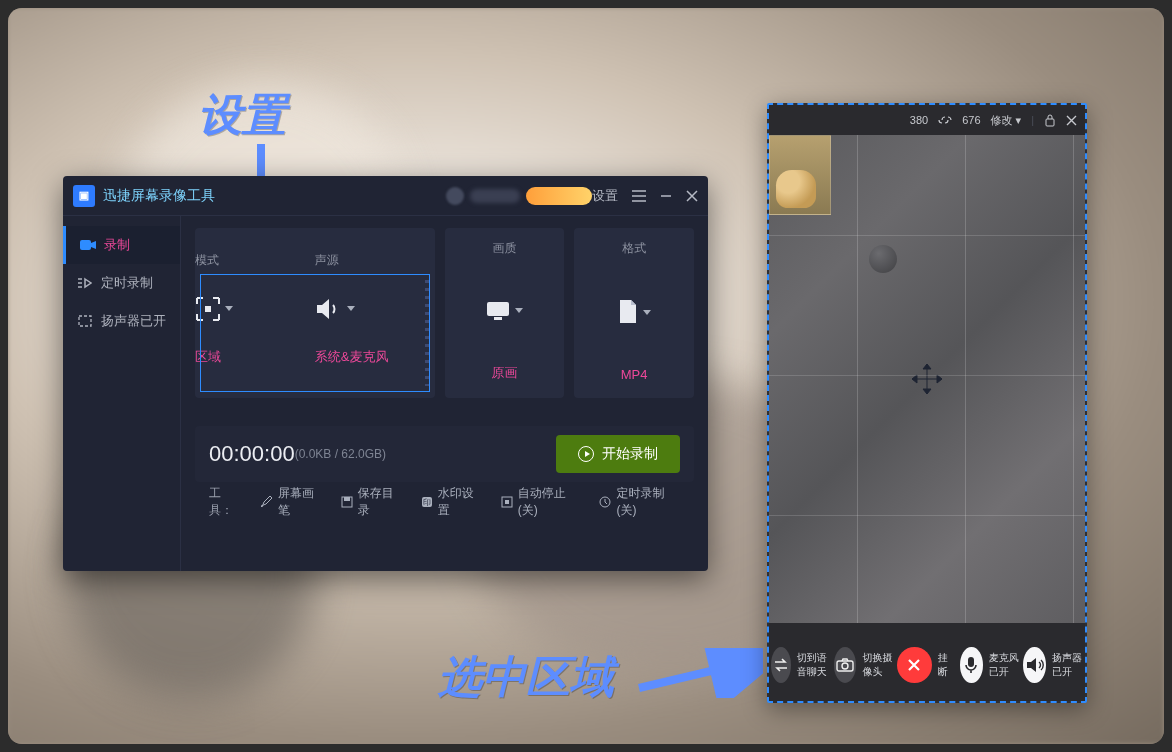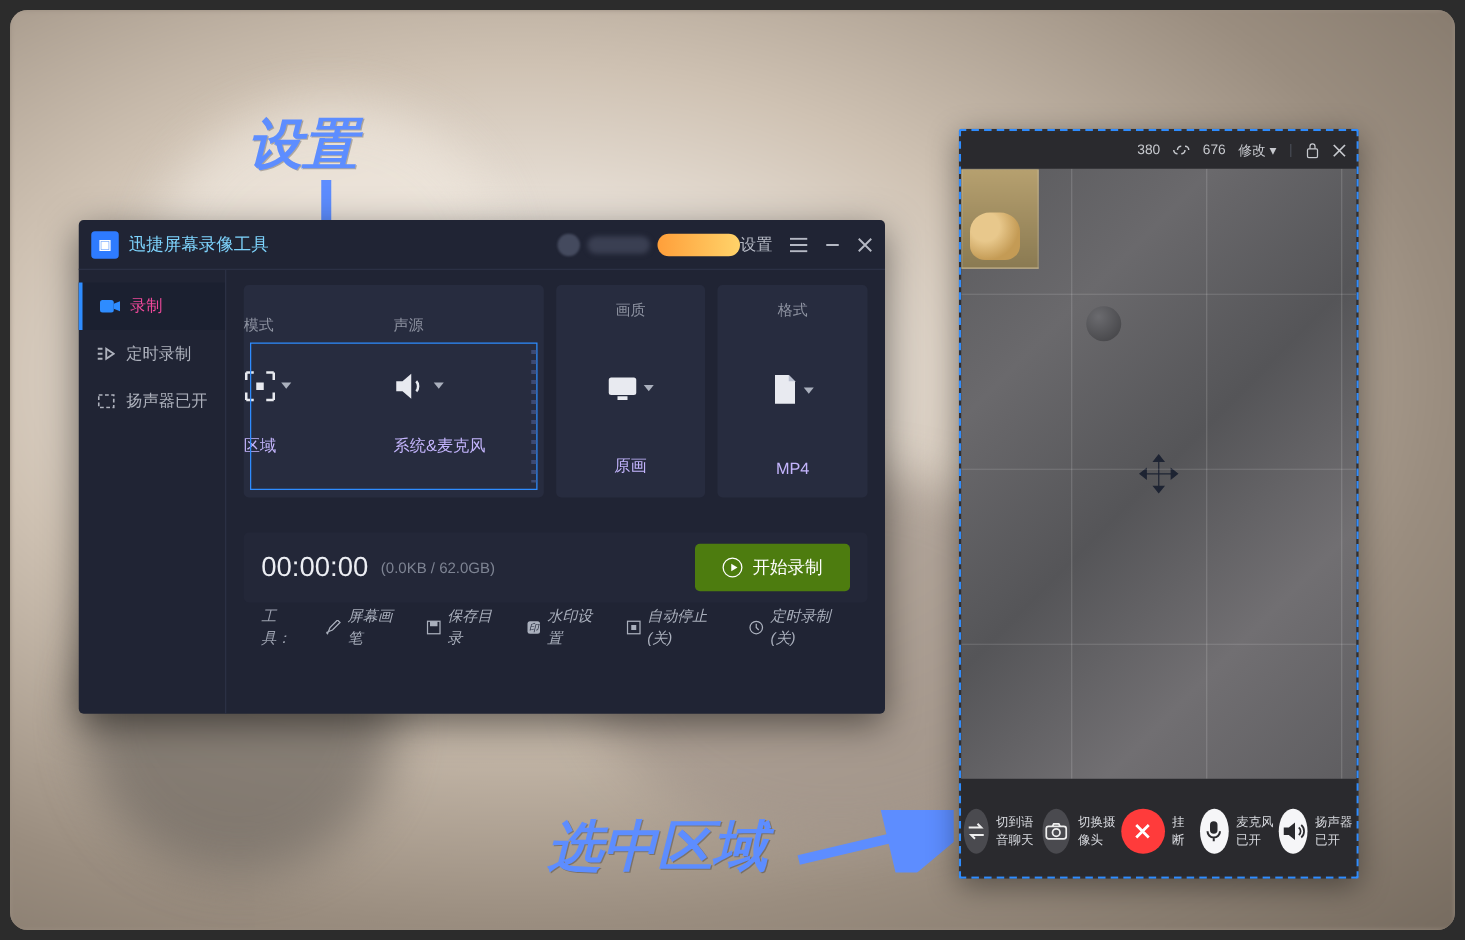--- a/index.html
+++ b/index.html
@@ -116,21 +116,21 @@
     height:170px;
     display:flex; flex-direction:column; align-items:center; justify-content:space-between;
     padding: 12px 0 16px 0;
     position:relative;
   }
   .option-card .hdr { color:#8d92a0; font-size:12px; }
   .option-card .ico-box {
     height:56px; display:flex; align-items:center; justify-content:center;
     color:#e8eaf0;
   }
-  .option-card .val { color:#c4b5fd; font-size:13px; }
+  .option-card .val { color:#ec4899; font-size:13px; }
   .double-card { flex:2; }
   .double-inner { display:flex; width:100%; height:100%; }
   .double-inner .half { flex:1; display:flex; flex-direction:column; align-items:flex-start; justify-content:space-between; padding: 12px 0 16px 0;}
   .double-card .sel-outline {
     position:absolute;
     border:1px solid #2e8cff;
     left:5px; right:5px; top:46px; bottom:6px;
     pointer-events:none;
   }
   .dots-col {
@@ -148,42 +148,42 @@
 
   .status-row {
     margin-top: 28px;
     height: 56px;
     display:flex; align-items:center;
     background:#232738;
     border-radius:4px;
     padding: 0 14px;
   }
   .timer { font-size: 22px; color:#eceef3; font-variant-numeric: tabular-nums; }
-  .size  { margin-left: 10px; font-size:12px; color:#7e8493; }
+  .size  { font-size:12px; color:#7e8493; }
   .start-btn {
     margin-left:auto;
     height:38px; padding: 0 22px;
     background:#4d7c0f; color:#fff;
     border:none; border-radius:4px;
     font-size:14px; cursor:pointer;
     display:flex;align-items:center;gap:8px;
   }
   .start-btn .play-circ{
     width:16px;height:16px;border:1.5px solid #fff;border-radius:50%;
     display:inline-flex;align-items:center;justify-content:center;
   }
   .start-btn .play-circ::after{
     content:"";border-left:5px solid #fff;border-top:3px solid transparent;border-bottom:3px solid transparent;margin-left:2px;
   }
 
   .tool-row {
     height: 40px;
     display:flex; align-items:center; gap:18px;
     padding: 0 14px;
-    font-size:12px; color:#aab0bd;font-style:italic;
+    font-size:12px; color:#aab0bd;
   }
   .tool-row .lbl { color:#9ba0ae; }
   .tool-item { display:flex; align-items:center; gap:5px; cursor:pointer;}
   .tool-ico { width:13px;height:13px;display:inline-flex;align-items:center;justify-content:center;}
 
   
   .call {
     position: absolute;
     right: 77px; top: 95px;
     width: 320px; height: 600px;

